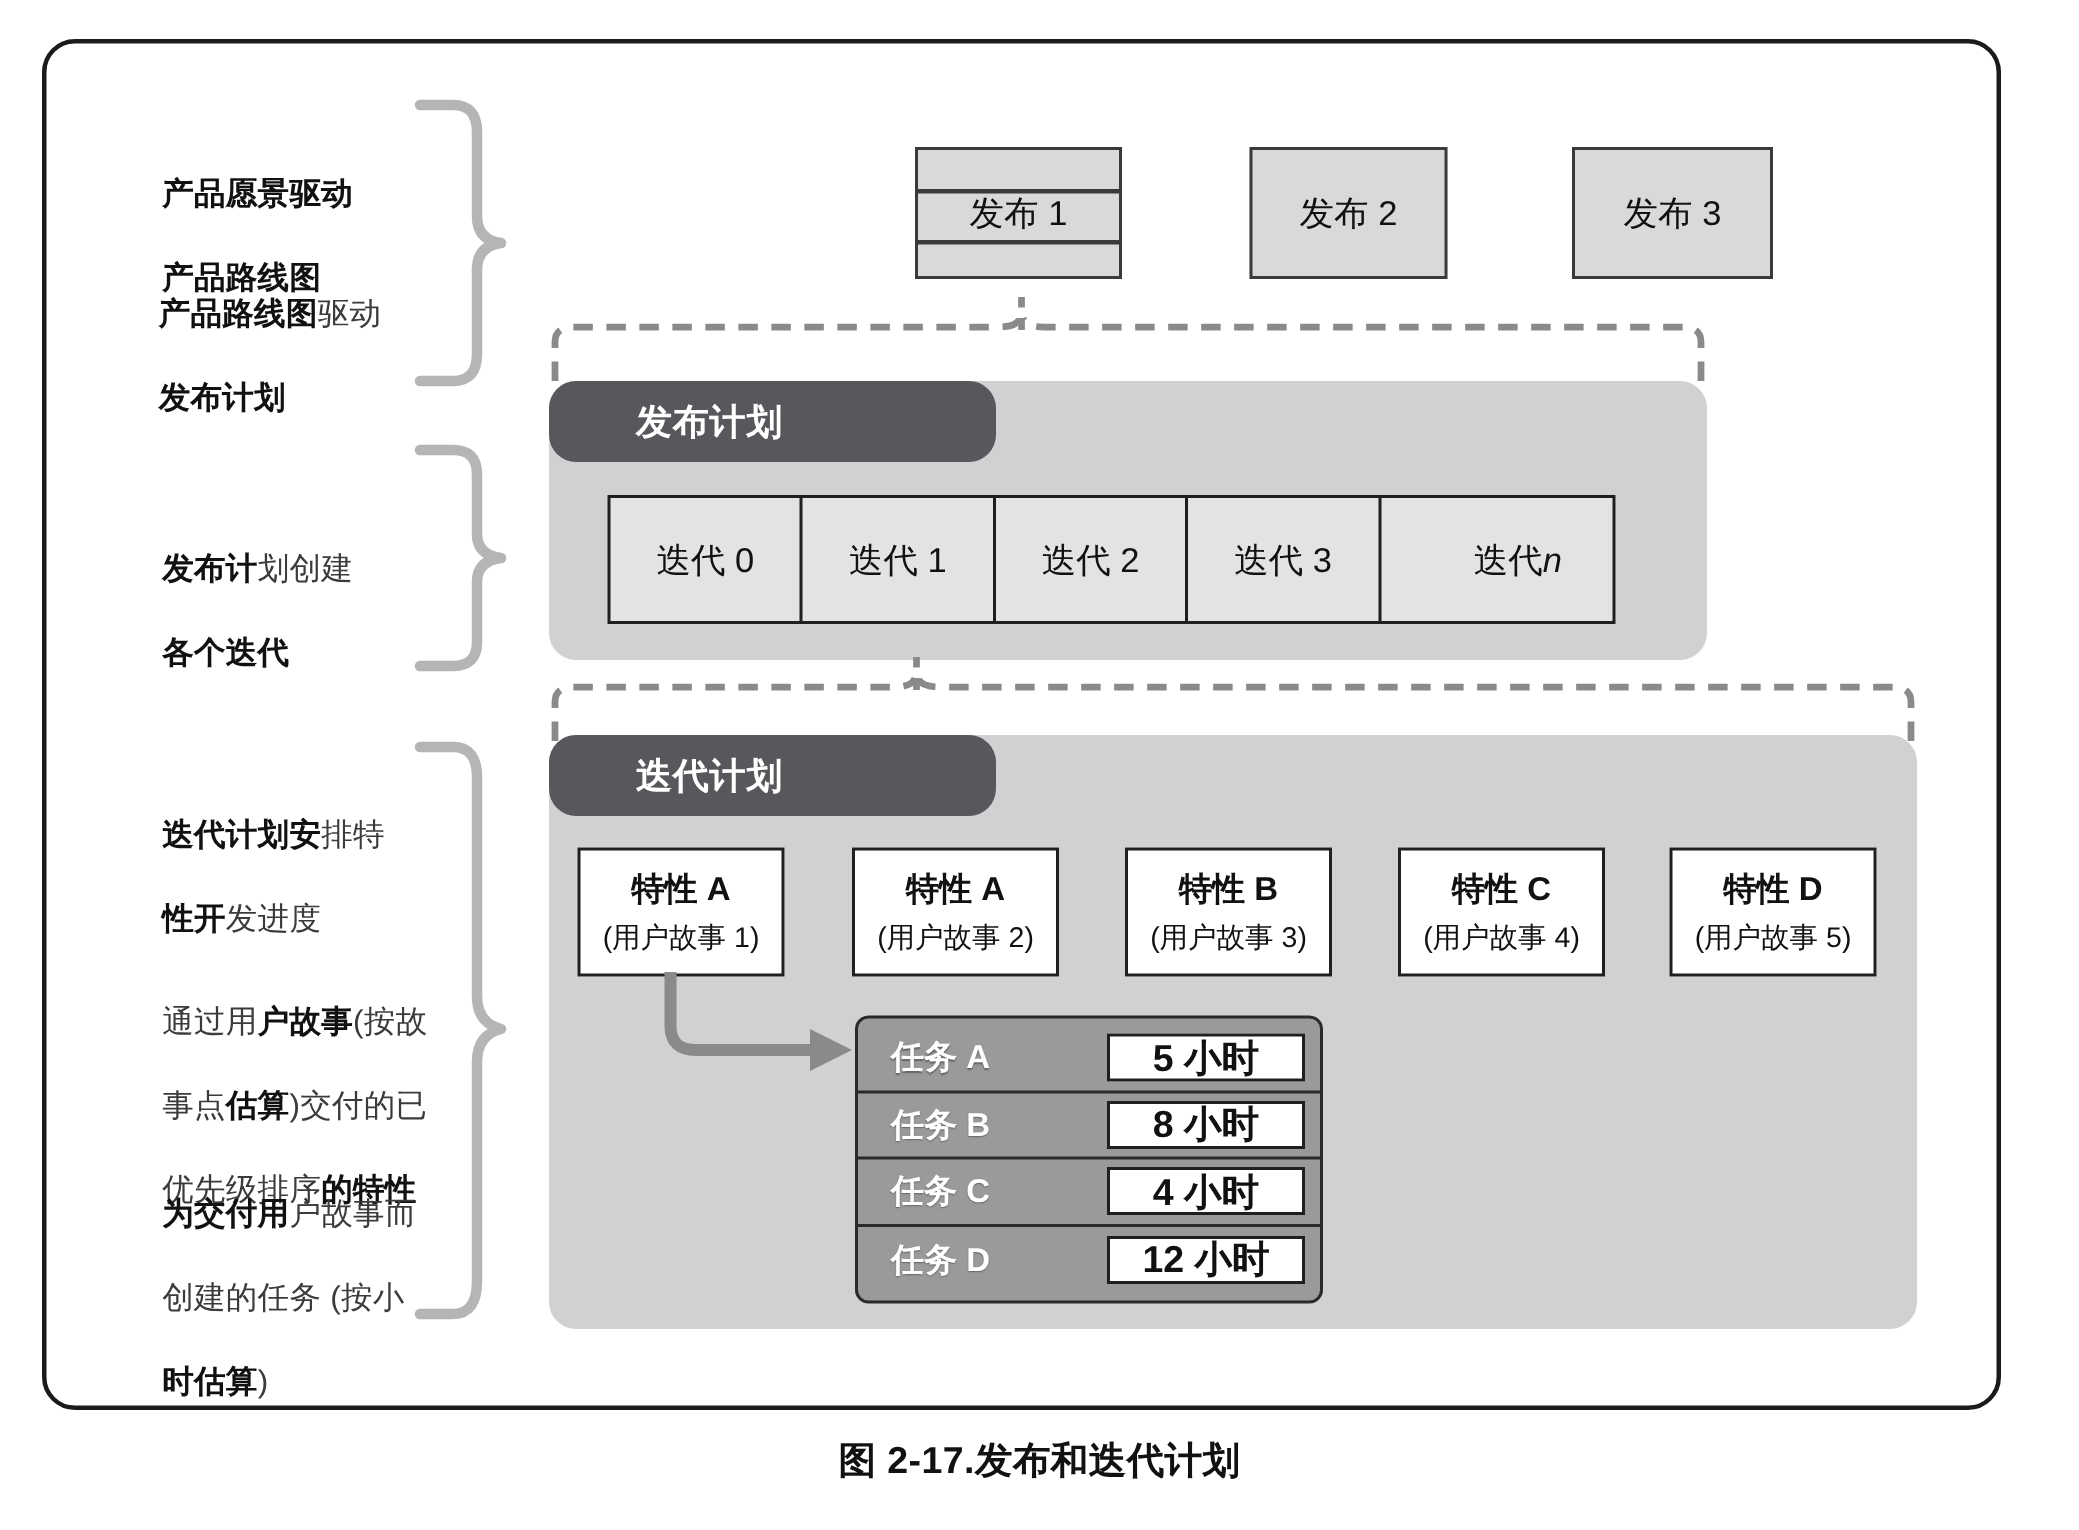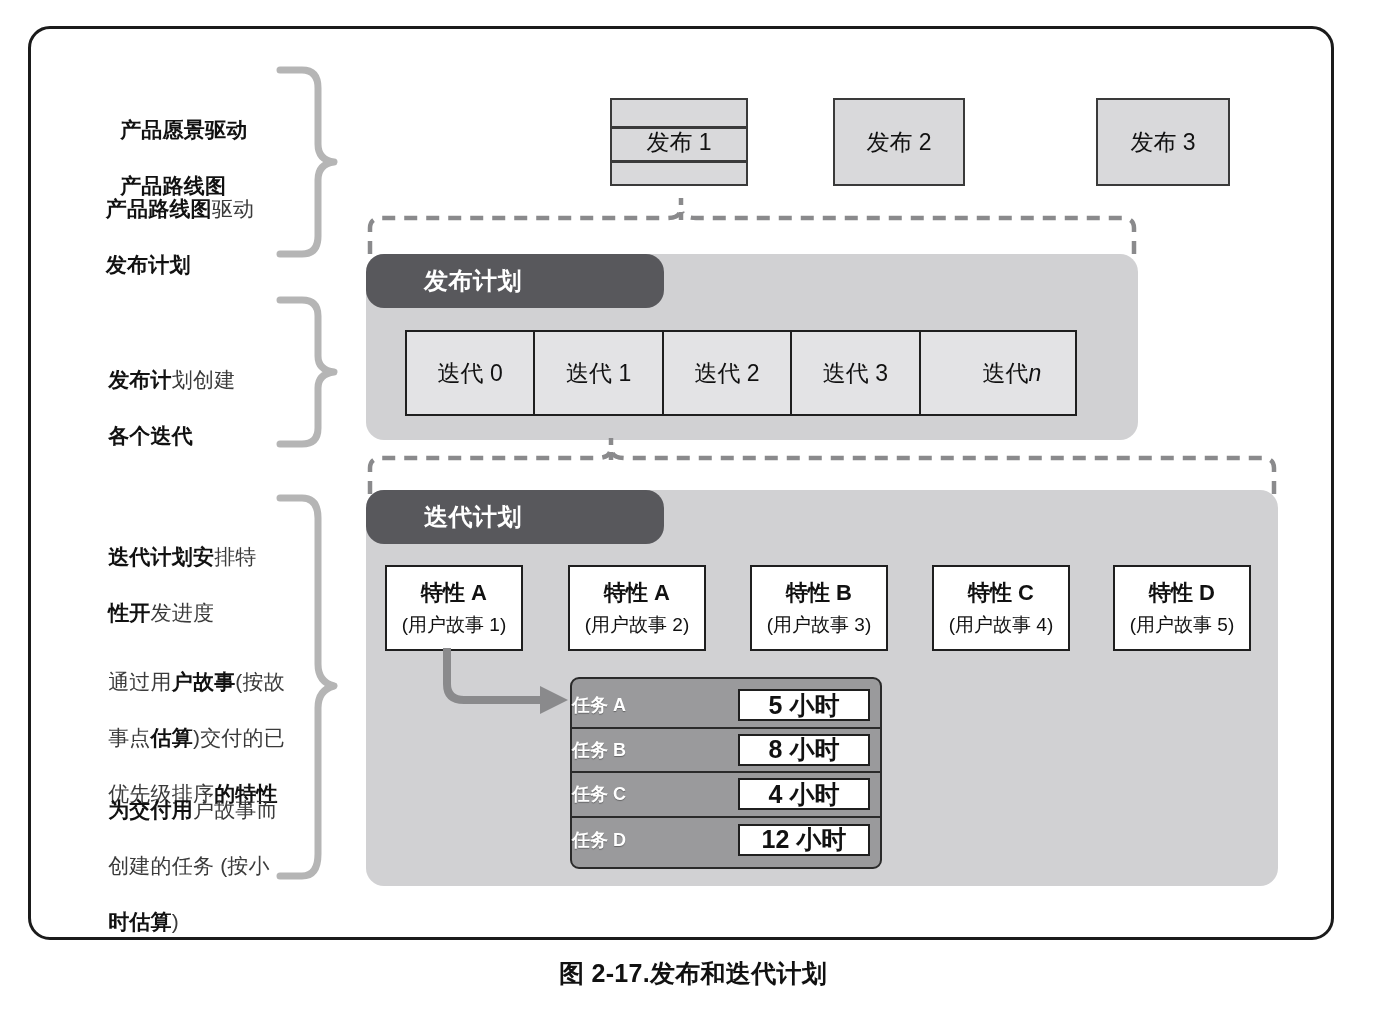--- a/index.html
+++ b/index.html
@@ -140,21 +140,22 @@
     height: 48px;
     display: flex;
     align-items: center;
     border-bottom: 2.5px solid #2a2a2a;
     box-sizing: border-box;
   }
   .task-row:last-child { border-bottom: none; }
   .task-label {
     color: #ffffff;
     font-weight: bold;
-    font-size: 18px;
+    font-size: 22px;
+    margin-left: 22px;
     text-shadow: 0 1px 1px rgba(0,0,0,.35);
   }
   .task-hours {
     position: absolute;
     right: 10px;
     top: 50%;
     transform: translateY(-50%);
     width: 132px;
     height: 32px;
     background: #ffffff;
@@ -184,21 +185,21 @@
     letter-spacing: .3px;
   }
 </style>
 </head>
 <body>
 
 <div id="stage">
 
   <div class="outer-frame"></div>
 
-  <div class="annot" style="left:96px; top:88px;">
+  <div class="annot" style="left:84px; top:88px;">
     <b>产品愿景驱动</b><br>
     <b>产品路线图</b>
   </div>
 
   <div class="annot" style="left:84px; top:168px;font-family:Liberation Serif, serif;">
     <b>产品路线图</b><span class="lite">驱动</span><br>
     <b>发布计划</b>
   </div>
 
   <div class="annot" style="left:84px; top:338px;">
@@ -244,21 +245,21 @@
   <div class="release-box" style="left:610px; top:98px; width:138px; height:88px;">
     <div class="release-band" style="top:26px;"></div>
     <div class="release-band" style="top:60px;"></div>
     <span>发布 1</span>
   </div>
 
   <div class="release-box" style="left:833px; top:98px; width:132px; height:88px;">
     <span>发布 2</span>
   </div>
 
-  <div class="release-box" style="left:1048px; top:98px; width:134px; height:88px;margin-left:48px;">
+  <div class="release-box" style="left:1048px; top:98px; width:134px; height:88px;">
     <span>发布 3</span>
   </div>
 
   <div class="dashed-callout" style="left:366px; top:212px;">
     <svg width="772" height="46" viewBox="0 0 772 46">
       <path d="M4 42 V16 Q4 6 16 6 H300 Q312 6 314 0" fill="none" stroke="#8a8a8c" stroke-width="4.5" stroke-dasharray="13 9" stroke-linecap="butt"></path>
       <path d="M768 42 V16 Q768 6 756 6 H330 Q318 6 316 0" fill="none" stroke="#8a8a8c" stroke-width="4.5" stroke-dasharray="13 9" stroke-linecap="butt"></path>
       <path d="M315 8 L315 -14" fill="none" stroke="#8a8a8c" stroke-width="4.5" stroke-dasharray="8 7"></path>
     </svg>
   </div>

